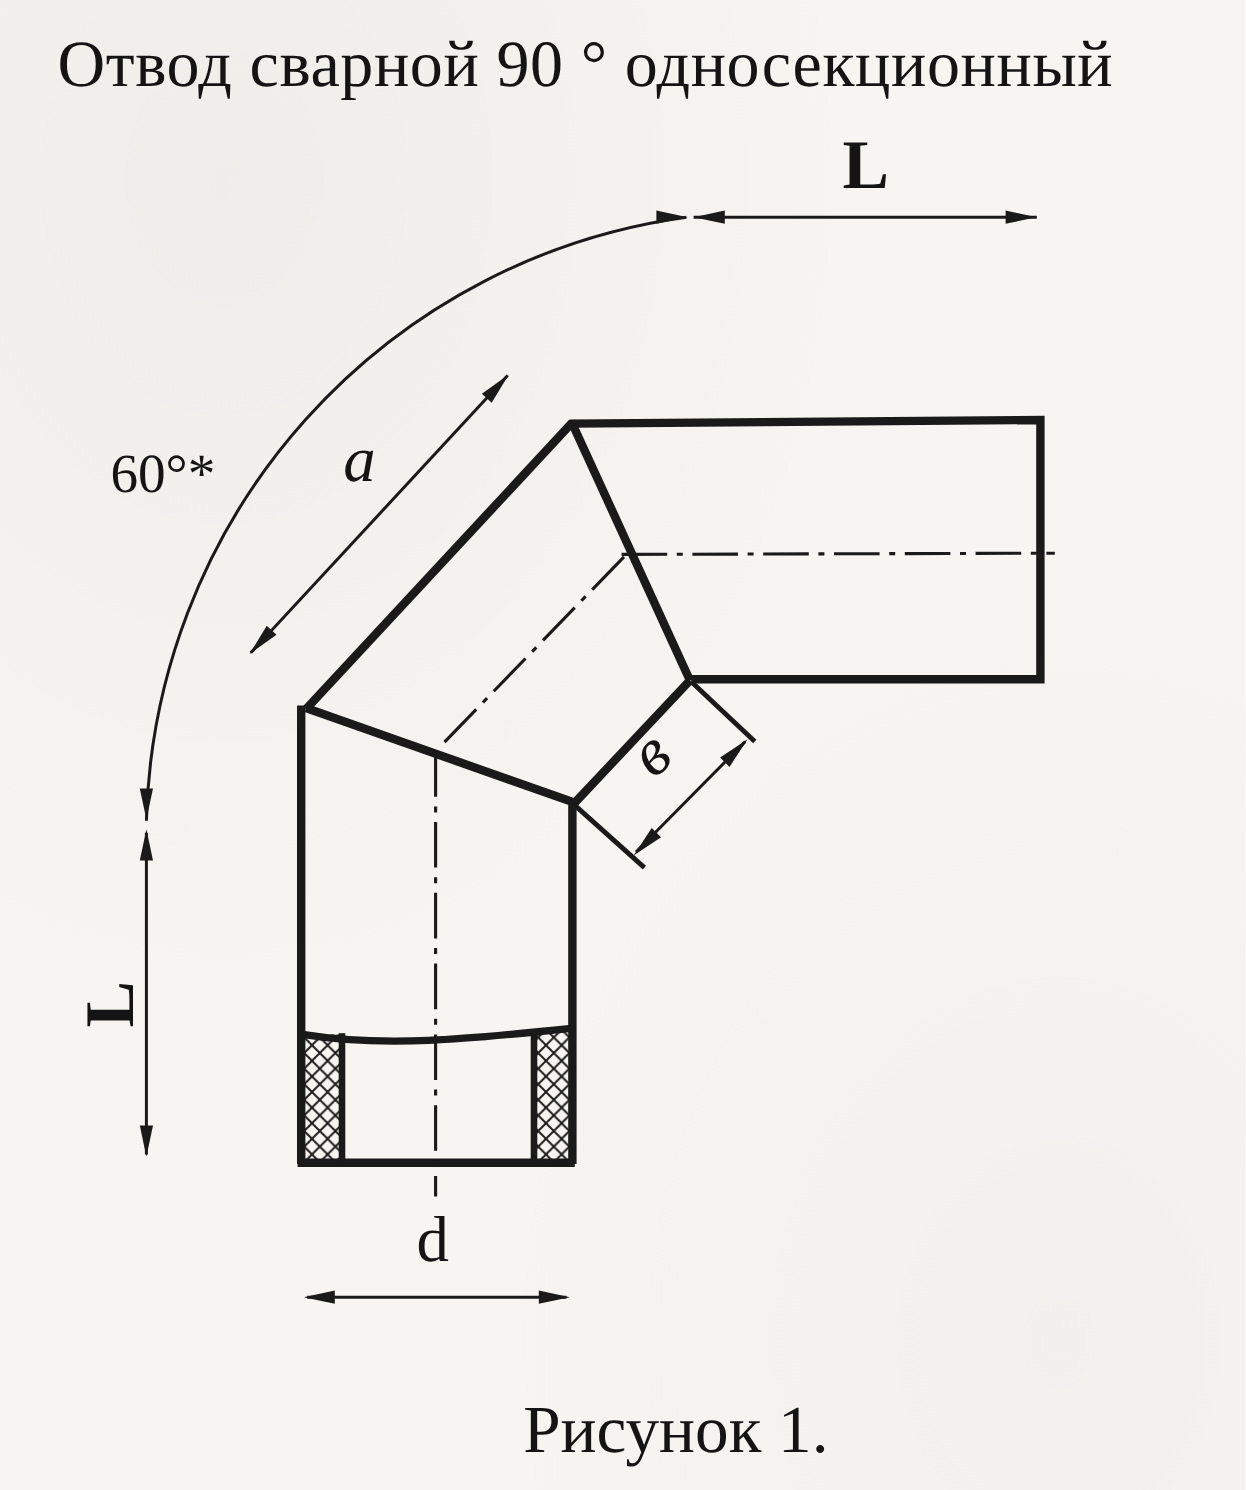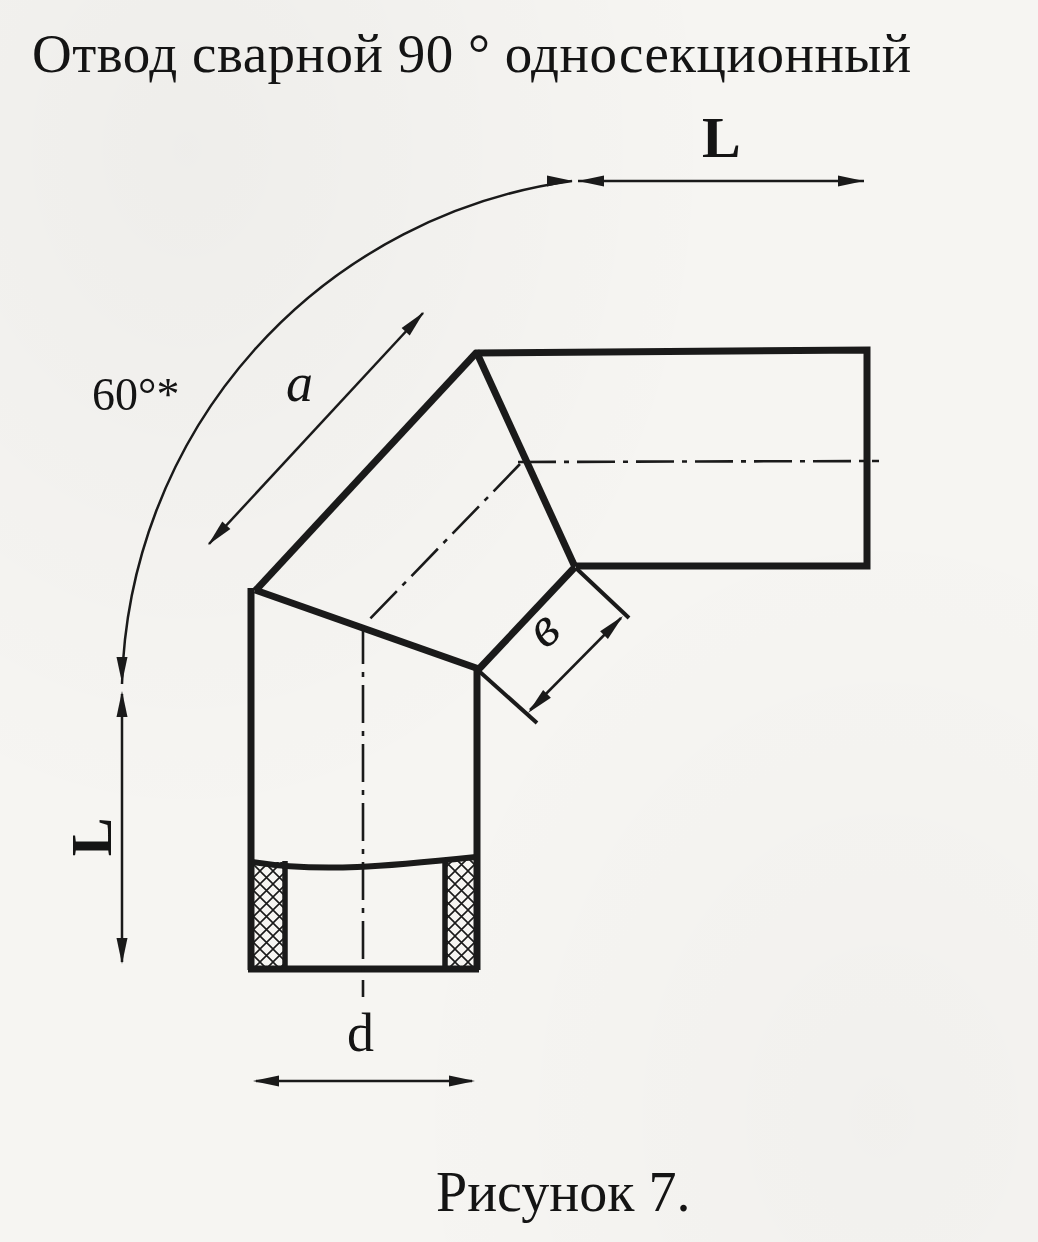--- a/index.html
+++ b/index.html
@@ -8,21 +8,21 @@
     width:1038px;height:1242px;
     background:
       radial-gradient(ellipse at 18% 12%, rgba(0,0,0,0.03), transparent 45%),
       radial-gradient(ellipse at 85% 90%, rgba(0,0,0,0.02), transparent 40%),
       #f6f5f2;
     overflow:hidden;
     font-family:"Liberation Serif", serif;
     color:#171717;
   }
   .title{
-    position:absolute;left:32px;top:22px;margin:0;
+    position:absolute;left:48px;top:22px;margin:0;
     font-size:55px;font-weight:normal;letter-spacing:0.5px;
     white-space:nowrap;color:#141414;
   }
   svg.draw{position:absolute;left:0;top:0;width:1038px;height:1242px;}
   .thick path, .thick line{stroke:#1a1a1a;stroke-width:7;fill:none;}
   .med path{stroke:#1a1a1a;stroke-width:4;fill:none;}
   .sock line{stroke:#1a1a1a;stroke-width:5.5;}
   .sock path.cap{stroke:#1a1a1a;stroke-width:6;fill:none;}
   .dimline{stroke:#1a1a1a;stroke-width:2.5;fill:none;}
   .arrow{fill:#1a1a1a;stroke:none;}
@@ -128,15 +128,15 @@
     </g>
   </svg>
 
   <div class="lbl lbl-L-top">L</div>
   <div class="lbl lbl-90">60°*</div>
   <div class="lbl lbl-a">a</div>
   <div class="lbl lbl-b">в</div>
   <div class="lbl lbl-L-left">L</div>
   <div class="lbl lbl-d">d</div>
 
-  <div class="caption">Рисунок 7.</div>
+  <div class="caption">Рисунок 1.</div>
 
 </div>
 
 </body></html>

